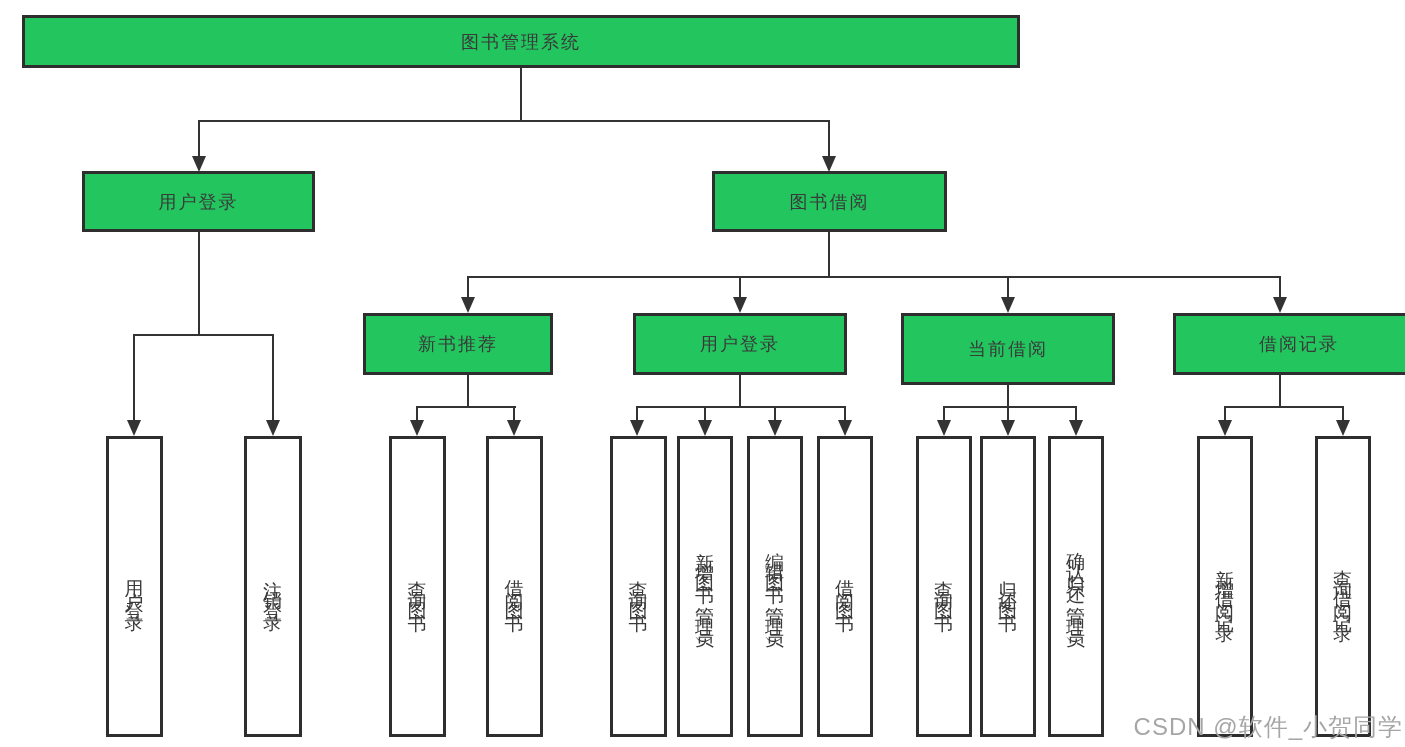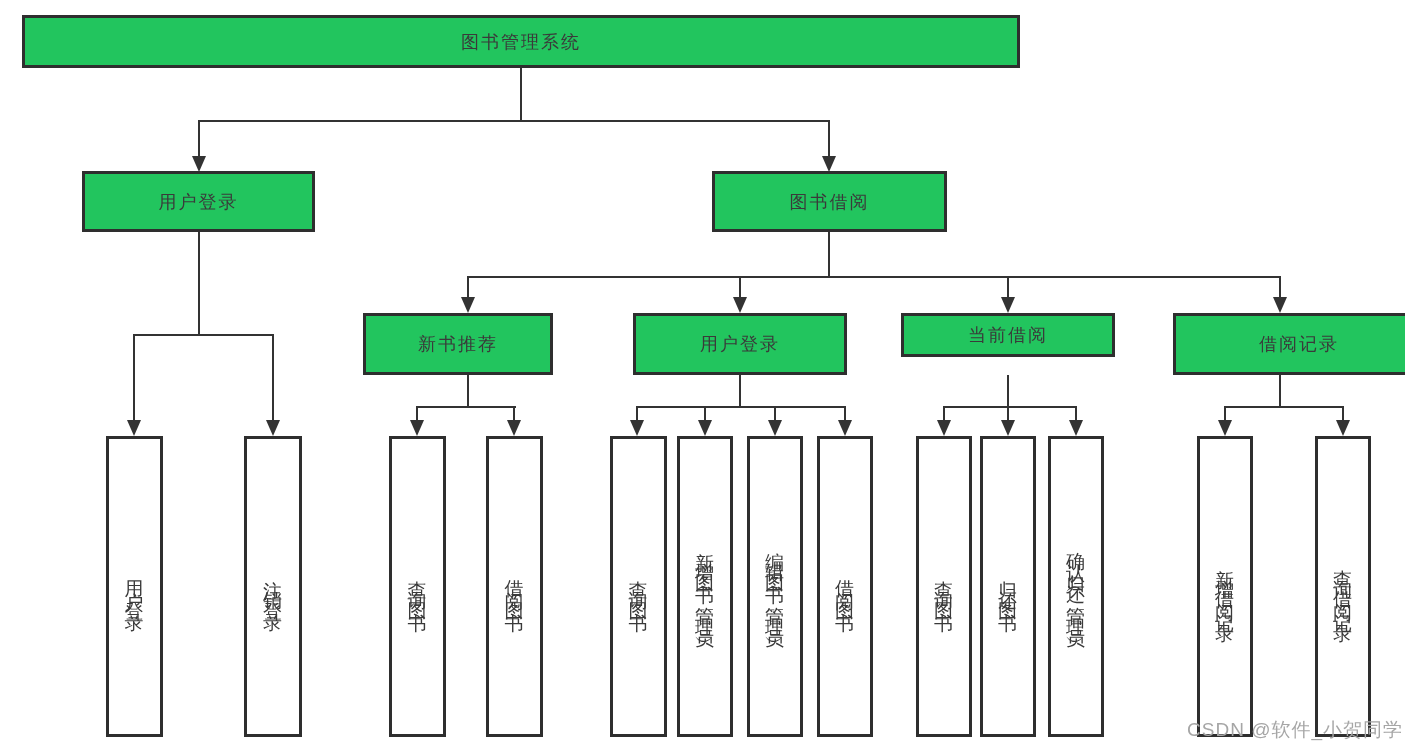--- a/index.html
+++ b/index.html
@@ -51,21 +51,21 @@
   .ar{
     position:absolute;width:0;height:0;z-index:1;
     border-left:7px solid transparent;
     border-right:7px solid transparent;
     border-top:16px solid var(--line);
   }
   .watermark{
     position:absolute;
     right:2px;bottom:4px;
     color:var(--wm);
-    font-size:19px;
+    font-size:24px;
     letter-spacing:1px;
     z-index:3;
     margin-top:46px;
   }
 </style>
 </head>
 <body>
 
 <div id="canvas">
 
@@ -104,21 +104,21 @@
   <div class="ar" style="left:1001px;top:297px"></div>
   <div class="vl" style="left:1279px;top:276px;height:23px"></div>
   <div class="ar" style="left:1273px;top:297px"></div>
 
   <div class="box" style="left:363px;top:313px;width:190px;height:62px">
     <span>新书推荐</span>
   </div>
   <div class="box" style="left:633px;top:313px;width:214px;height:62px">
     <span>用户登录</span>
   </div>
-  <div class="box" style="left:901px;top:313px;width:214px;height:44px">
+  <div class="box" style="left:901px;top:313px;width:214px;height:72px">
     <span>当前借阅</span>
   </div>
   <div class="box" style="left:1173px;top:313px;width:252px;height:62px">
     <span>借阅记录</span>
   </div>
 
   <div class="vl" style="left:467px;top:375px;height:33px"></div>
   <div class="hl" style="left:416px;top:406px;width:100px"></div>
   <div class="vl" style="left:416px;top:406px;height:16px"></div>
   <div class="ar" style="left:410px;top:420px"></div>

